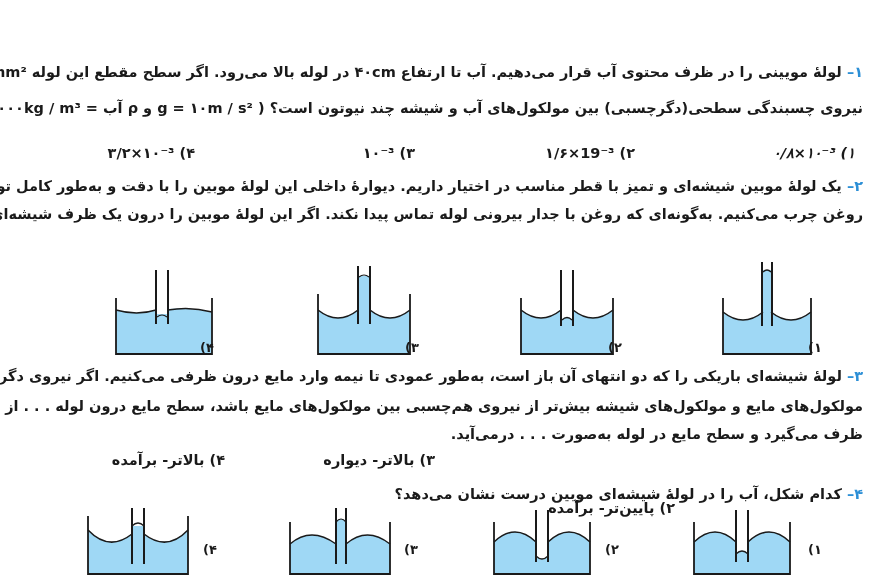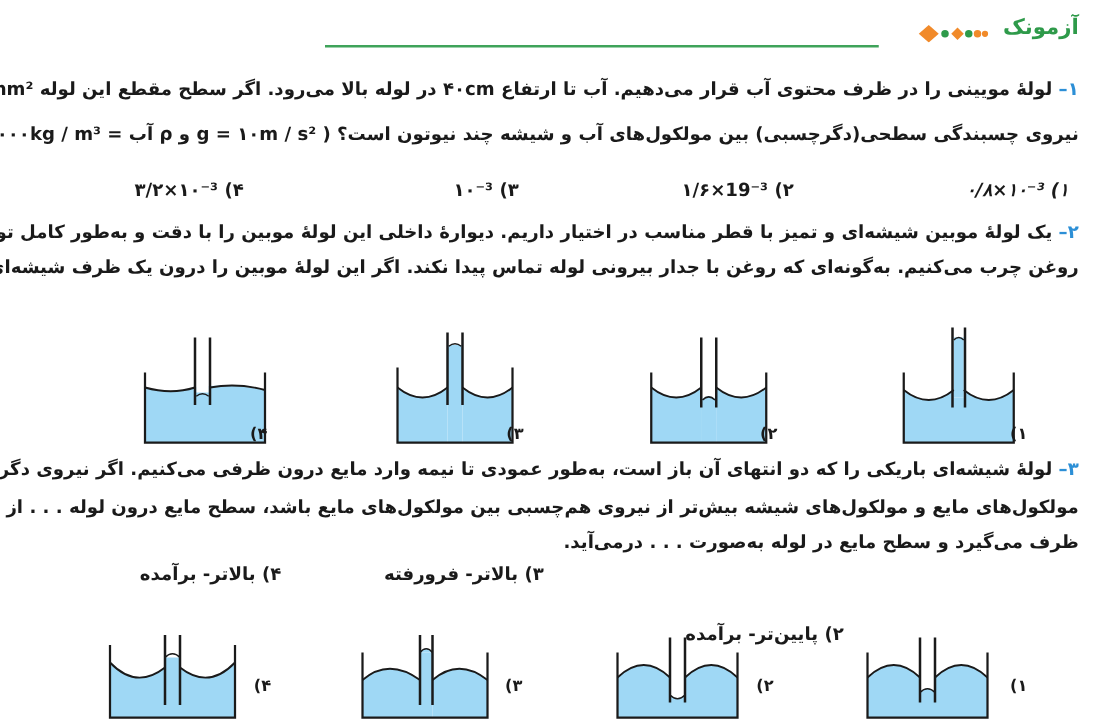--- a/index.html
+++ b/index.html
@@ -15,32 +15,20 @@
   .opt { position:absolute; font-weight:bold; font-size:14.5px; white-space:nowrap; direction:rtl; }
   .ltr { direction:ltr; unicode-bidi:embed; display:inline-block; }
   svg { position:absolute; }
   .fig-label { position:absolute; font-weight:bold; font-size:13px; }
 </style>
 </head>
 <body>
 
 <div class="page">
 
-  <div class="header">
-    <span class="header-title">آزمونک</span>
-    <svg class="header-dots" viewBox="0 0 80 14" width="80" height="14" style="position:absolute;">
-      <polygon points="24,7 32,0 40,7 32,14" fill="#f18a2a"></polygon>
-      <circle cx="45" cy="7" r="3" fill="#2e9a4a"></circle>
-      <polygon points="50,7 55,2 60,7 55,12" fill="#f18a2a"></polygon>
-      <circle cx="64" cy="7" r="3" fill="#2e9a4a"></circle>
-      <circle cx="71" cy="7" r="3" fill="#f18a2a"></circle>
-      <circle cx="77" cy="7" r="2.5" fill="#f18a2a"></circle>
-    </svg>
-    <div class="header-line"></div>
-  </div>
 
   <div class="line" style="top:62px;">
     <span class="qnum">۱–</span>
     <span>لولهٔ مویینی را در ظرف محتوی آب قرار می‌دهیم. آب تا ارتفاع ۴۰cm در لوله بالا می‌رود. اگر سطح مقطع این لوله ۰/۴mm² باشد،</span>
   </div>
   <div class="line" style="top:98px;">
     <span>نیروی چسبندگی سطحی(دگرچسبی) بین مولکول‌های آب و شیشه چند نیوتون است؟ ( g = ۱۰m / s² و ρ آب = ۱۰۰۰kg / m³ )</span>
   </div>
   <div class="opt" style="right:20px; top:145px;font-style:italic;">
     <span>۱)</span>
@@ -128,27 +116,31 @@
   </div>
   <div class="line" style="top:424px;">
     <span>ظرف می‌گیرد و سطح مایع در لوله به‌صورت . . . درمی‌آید.</span>
   </div>
   <div class="opt" style="right:200px; top:452px;margin-top:48px;">
     <span>۲)</span>
     <span>پایین‌تر- برآمده</span>
   </div>
   <div class="opt" style="right:440px; top:452px;">
     <span>۳)</span>
-    <span>بالاتر- فرورفته</span>
+    <span>بالاتر- دیواره</span>
   </div>
   <div class="opt" style="right:650px; top:452px;">
     <span>۴)</span>
     <span>بالاتر- برآمده</span>
   </div>
 
+  <div class="line" style="top:484px;">
+    <span class="qnum">۴–</span>
+    <span>کدام شکل، آب را در لولهٔ شیشه‌ای موبین درست نشان می‌دهد؟</span>
+  </div>
 
   <svg style="left:690px; top:508px;" width="110" height="70" viewBox="0 0 110 70">
     <path d="M4,34 Q25,14 46,34 L46,66 L4,66 Z" fill="#9fd8f5"></path>
     <path d="M58,34 Q79,14 100,34 L100,66 L58,66 Z" fill="#9fd8f5"></path>
     <path d="M46,46 Q52,40 58,46 L58,66 L46,66 Z" fill="#9fd8f5"></path>
     <path d="M4,34 Q25,14 46,34" fill="none" stroke="#1a1a1a" stroke-width="1.5"></path>
     <path d="M58,34 Q79,14 100,34" fill="none" stroke="#1a1a1a" stroke-width="1.5"></path>
     <path d="M46,46 Q52,40 58,46" fill="none" stroke="#1a1a1a" stroke-width="1.2"></path>
     <path d="M4,14 L4,66 L100,66 L100,14" fill="none" stroke="#1a1a1a" stroke-width="1.8"></path>
     <line x1="46" y1="2" x2="46" y2="54" stroke="#1a1a1a" stroke-width="2"></line>

